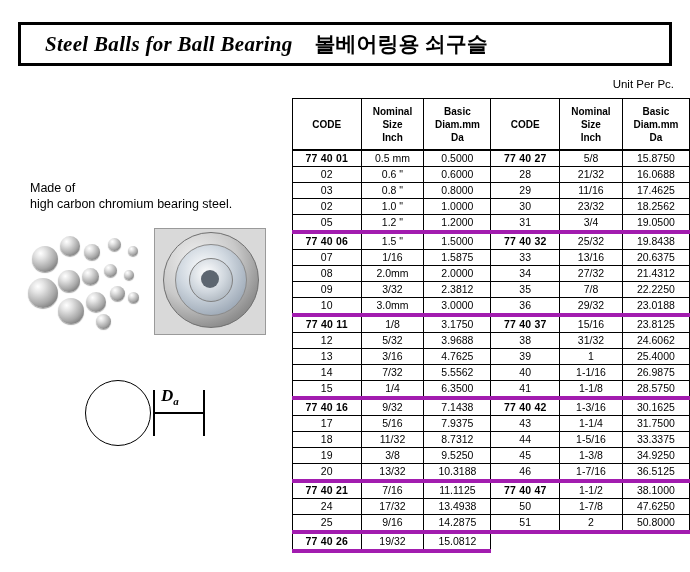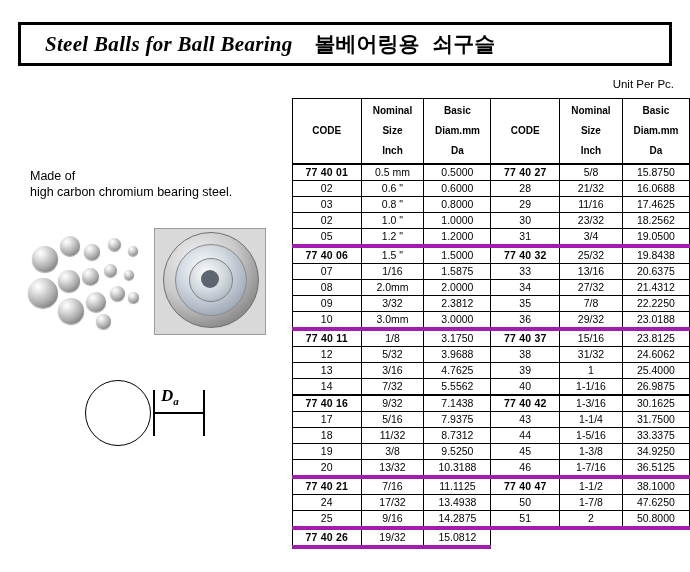--- a/index.html
+++ b/index.html
@@ -36,21 +36,21 @@
   }
   .title-en {
     font-family: "Liberation Serif", serif;
     font-style: italic;
     font-weight: bold;
     font-size: 21px;
     letter-spacing: 0.3px;
     white-space: nowrap;
   }
   .title-kr {
-    font-family: Liberation Mono, monospace;
+    font-family: Liberation Serif, serif;
     font-weight: bold;
     font-size: 21px;
     margin-left: 22px;
     white-space: nowrap;
   }
   
   .made-of {
     position: absolute;
     left: 30px;
     top: 168px;
@@ -204,21 +204,21 @@
   }
   table.spec th, table.spec td {
     border: 1px solid #000;
     padding: 0;
     text-align: center;
     vertical-align: middle;
   }
   table.spec th {
     font-weight: bold;
     font-size: 10px;
-    line-height: 20px;
+    line-height: 13px;
     height: 46px;
     padding: 2px 3px;
   }
   .col-code { width: 70px; margin-left: 22px; }
   .col-nom  { width: 60px; }
   .col-dia  { width: 64px; }
   td.cell {
     height: 15px;
     line-height: 15px;
     font-size: 10.5px;
@@ -241,21 +241,21 @@
 </head>
 <body>
 
 <div class="page">
 
   <div class="title-banner">
     <span class="title-en">Steel Balls for Ball Bearing</span>
     <span class="title-kr">볼베어링용 쇠구슬</span>
   </div>
 
-  <div class="made-of" style="white-space: pre-line;">Made of
+  <div class="made-of" style="white-space: pre-line; margin-top: 12px;">Made of
 high carbon chromium bearing steel.</div>
 
   <div class="illus">
     <div class="balls-cluster">
       <div class="ball" style="left:8px;  top:16px; width:26px; height:26px;"></div>
       <div class="ball" style="left:36px; top:6px;  width:20px; height:20px;"></div>
       <div class="ball" style="left:60px; top:14px; width:16px; height:16px;"></div>
       <div class="ball" style="left:84px; top:8px;  width:13px; height:13px;"></div>
       <div class="ball" style="left:104px;top:16px; width:10px; height:10px;"></div>
       <div class="ball" style="left:4px;  top:48px; width:30px; height:30px;"></div>
@@ -413,20 +413,28 @@
             <td class="cell ">25.4000</td>
           </tr>
           <tr>
             <td class="cell code-cell">14</td>
             <td class="cell ">7/32</td>
             <td class="cell ">5.5562</td>
             <td class="cell code-cell">40</td>
             <td class="cell ">1-1/16</td>
             <td class="cell ">26.9875</td>
           </tr>
+          <tr class=" group-bottom">
+            <td class="cell code-cell">15</td>
+            <td class="cell ">1/4</td>
+            <td class="cell ">6.3500</td>
+            <td class="cell code-cell">41</td>
+            <td class="cell ">1-1/8</td>
+            <td class="cell ">28.5750</td>
+          </tr>
           <tr class="group-top">
             <td class="cell code-cell code-full">77 40 16</td>
             <td class="cell ">9/32</td>
             <td class="cell ">7.1438</td>
             <td class="cell code-cell code-full">77 40 42</td>
             <td class="cell ">1-3/16</td>
             <td class="cell ">30.1625</td>
           </tr>
           <tr>
             <td class="cell code-cell">17</td>

